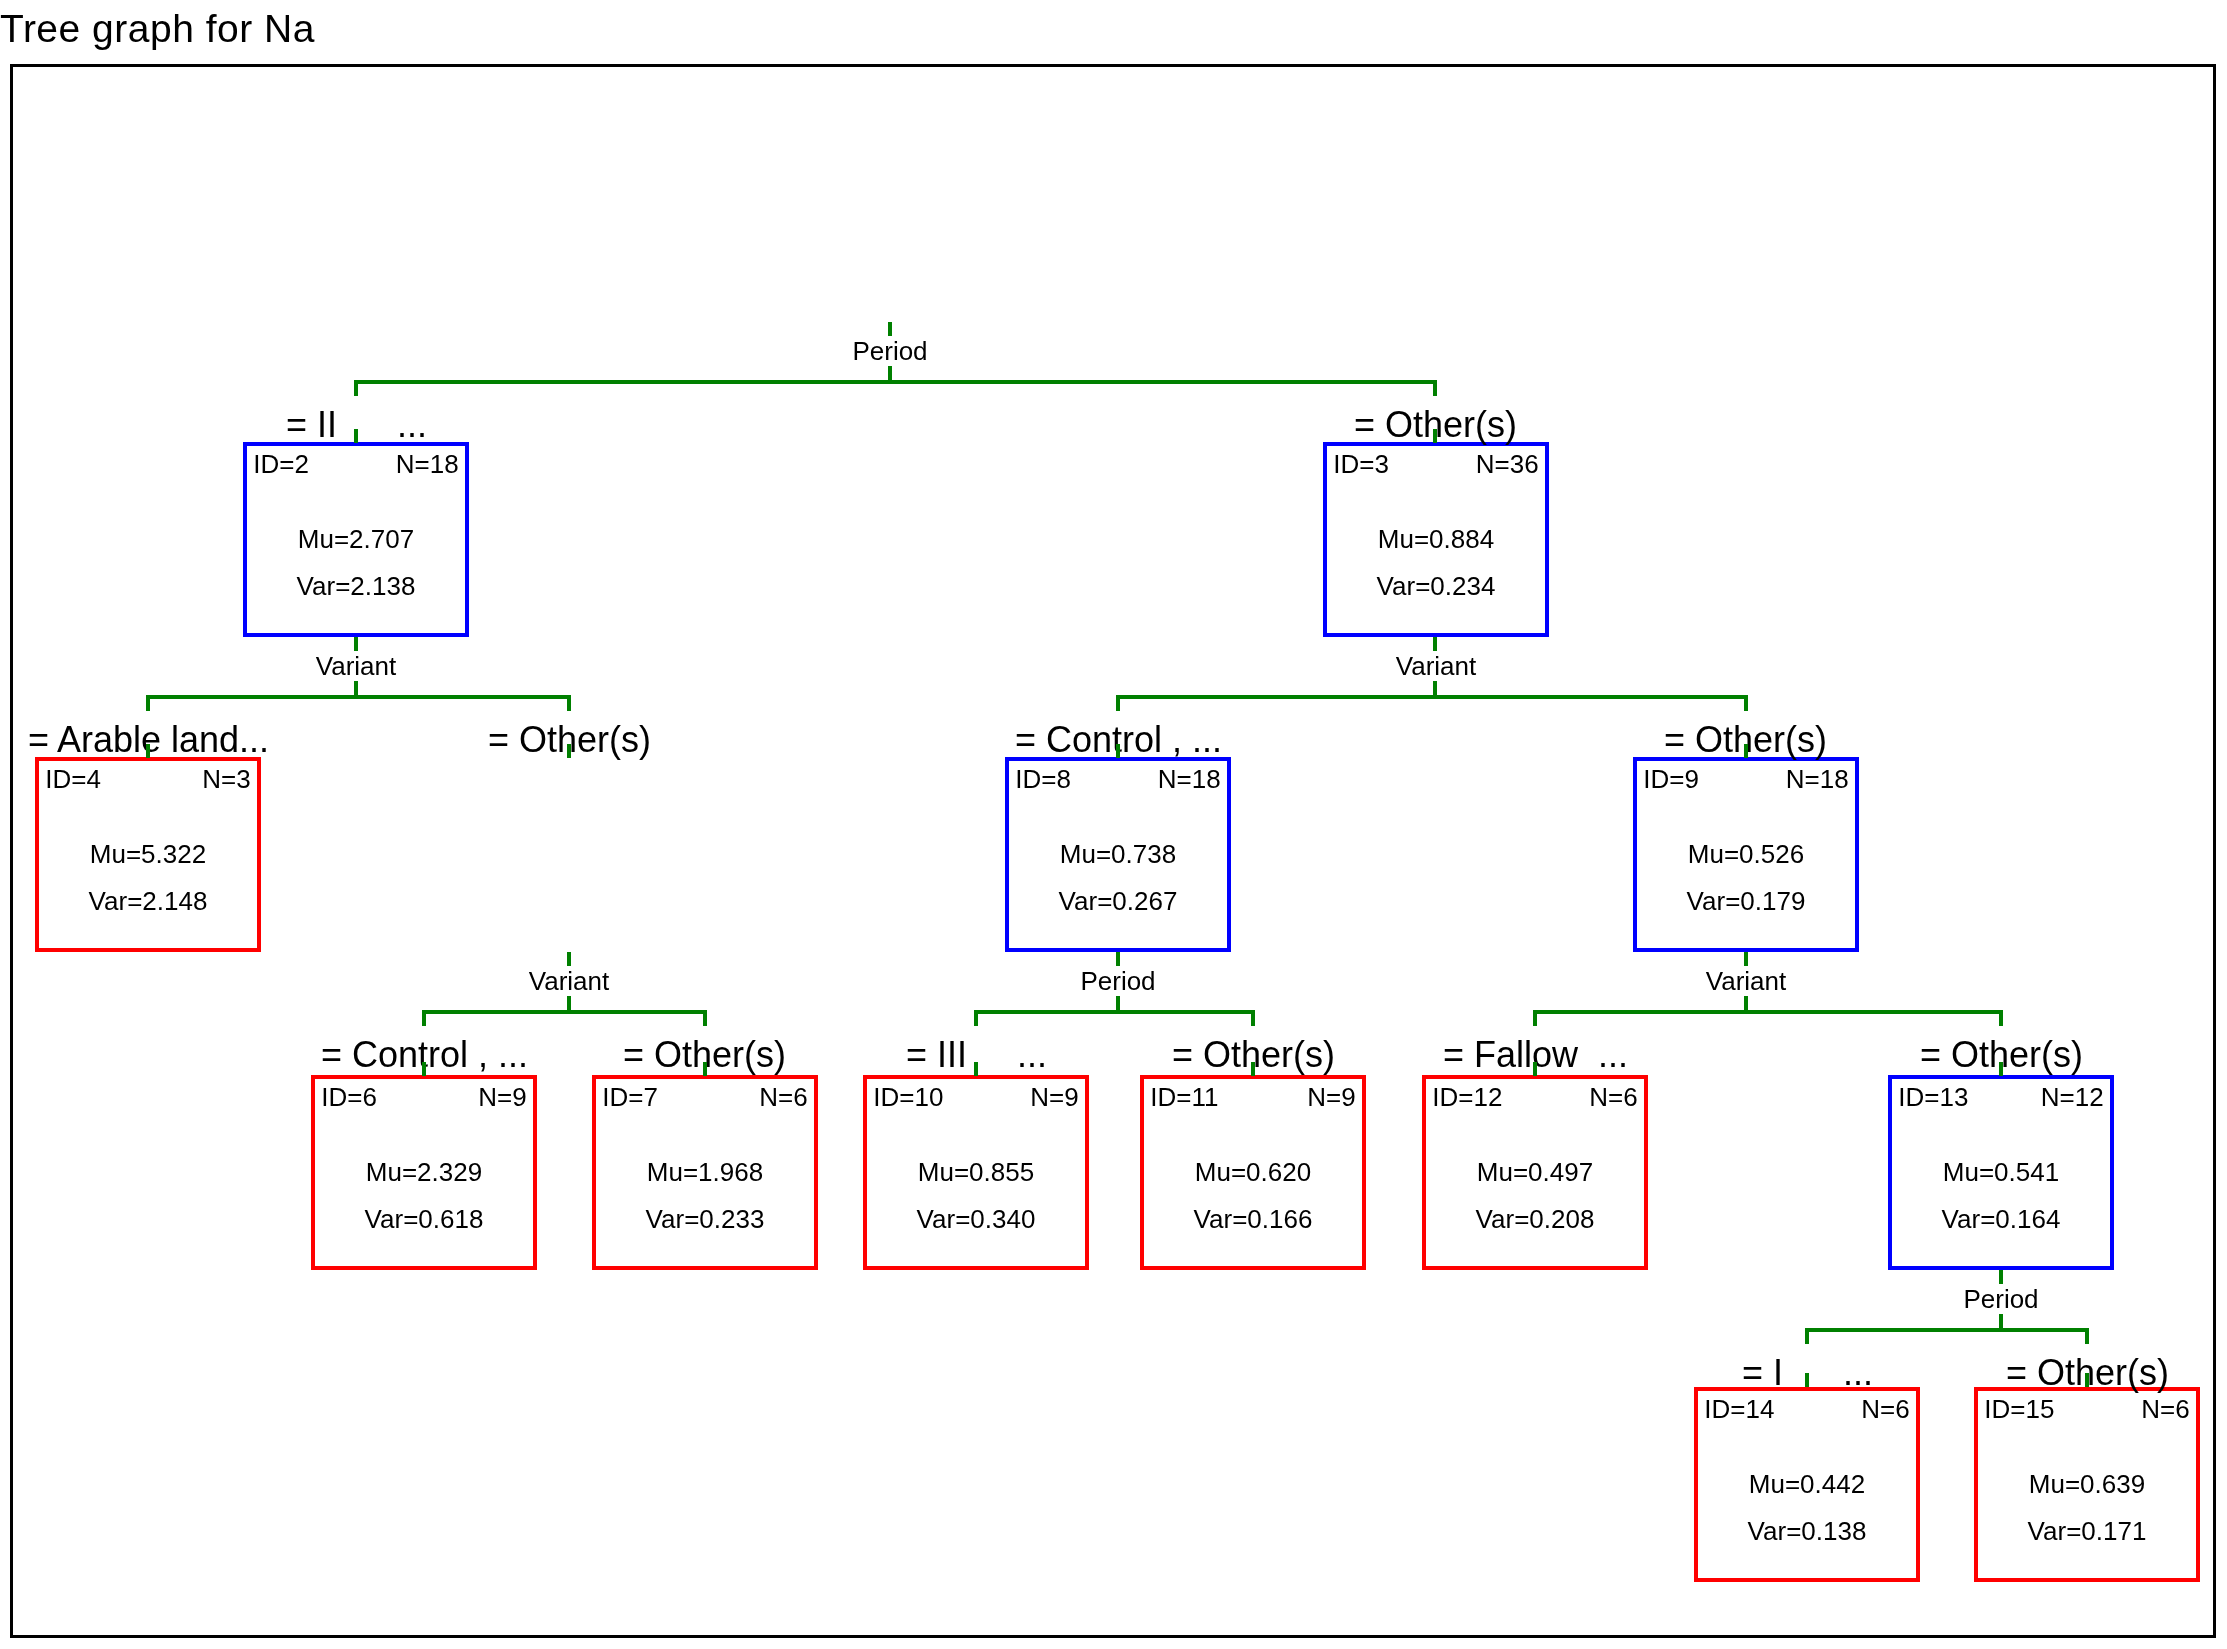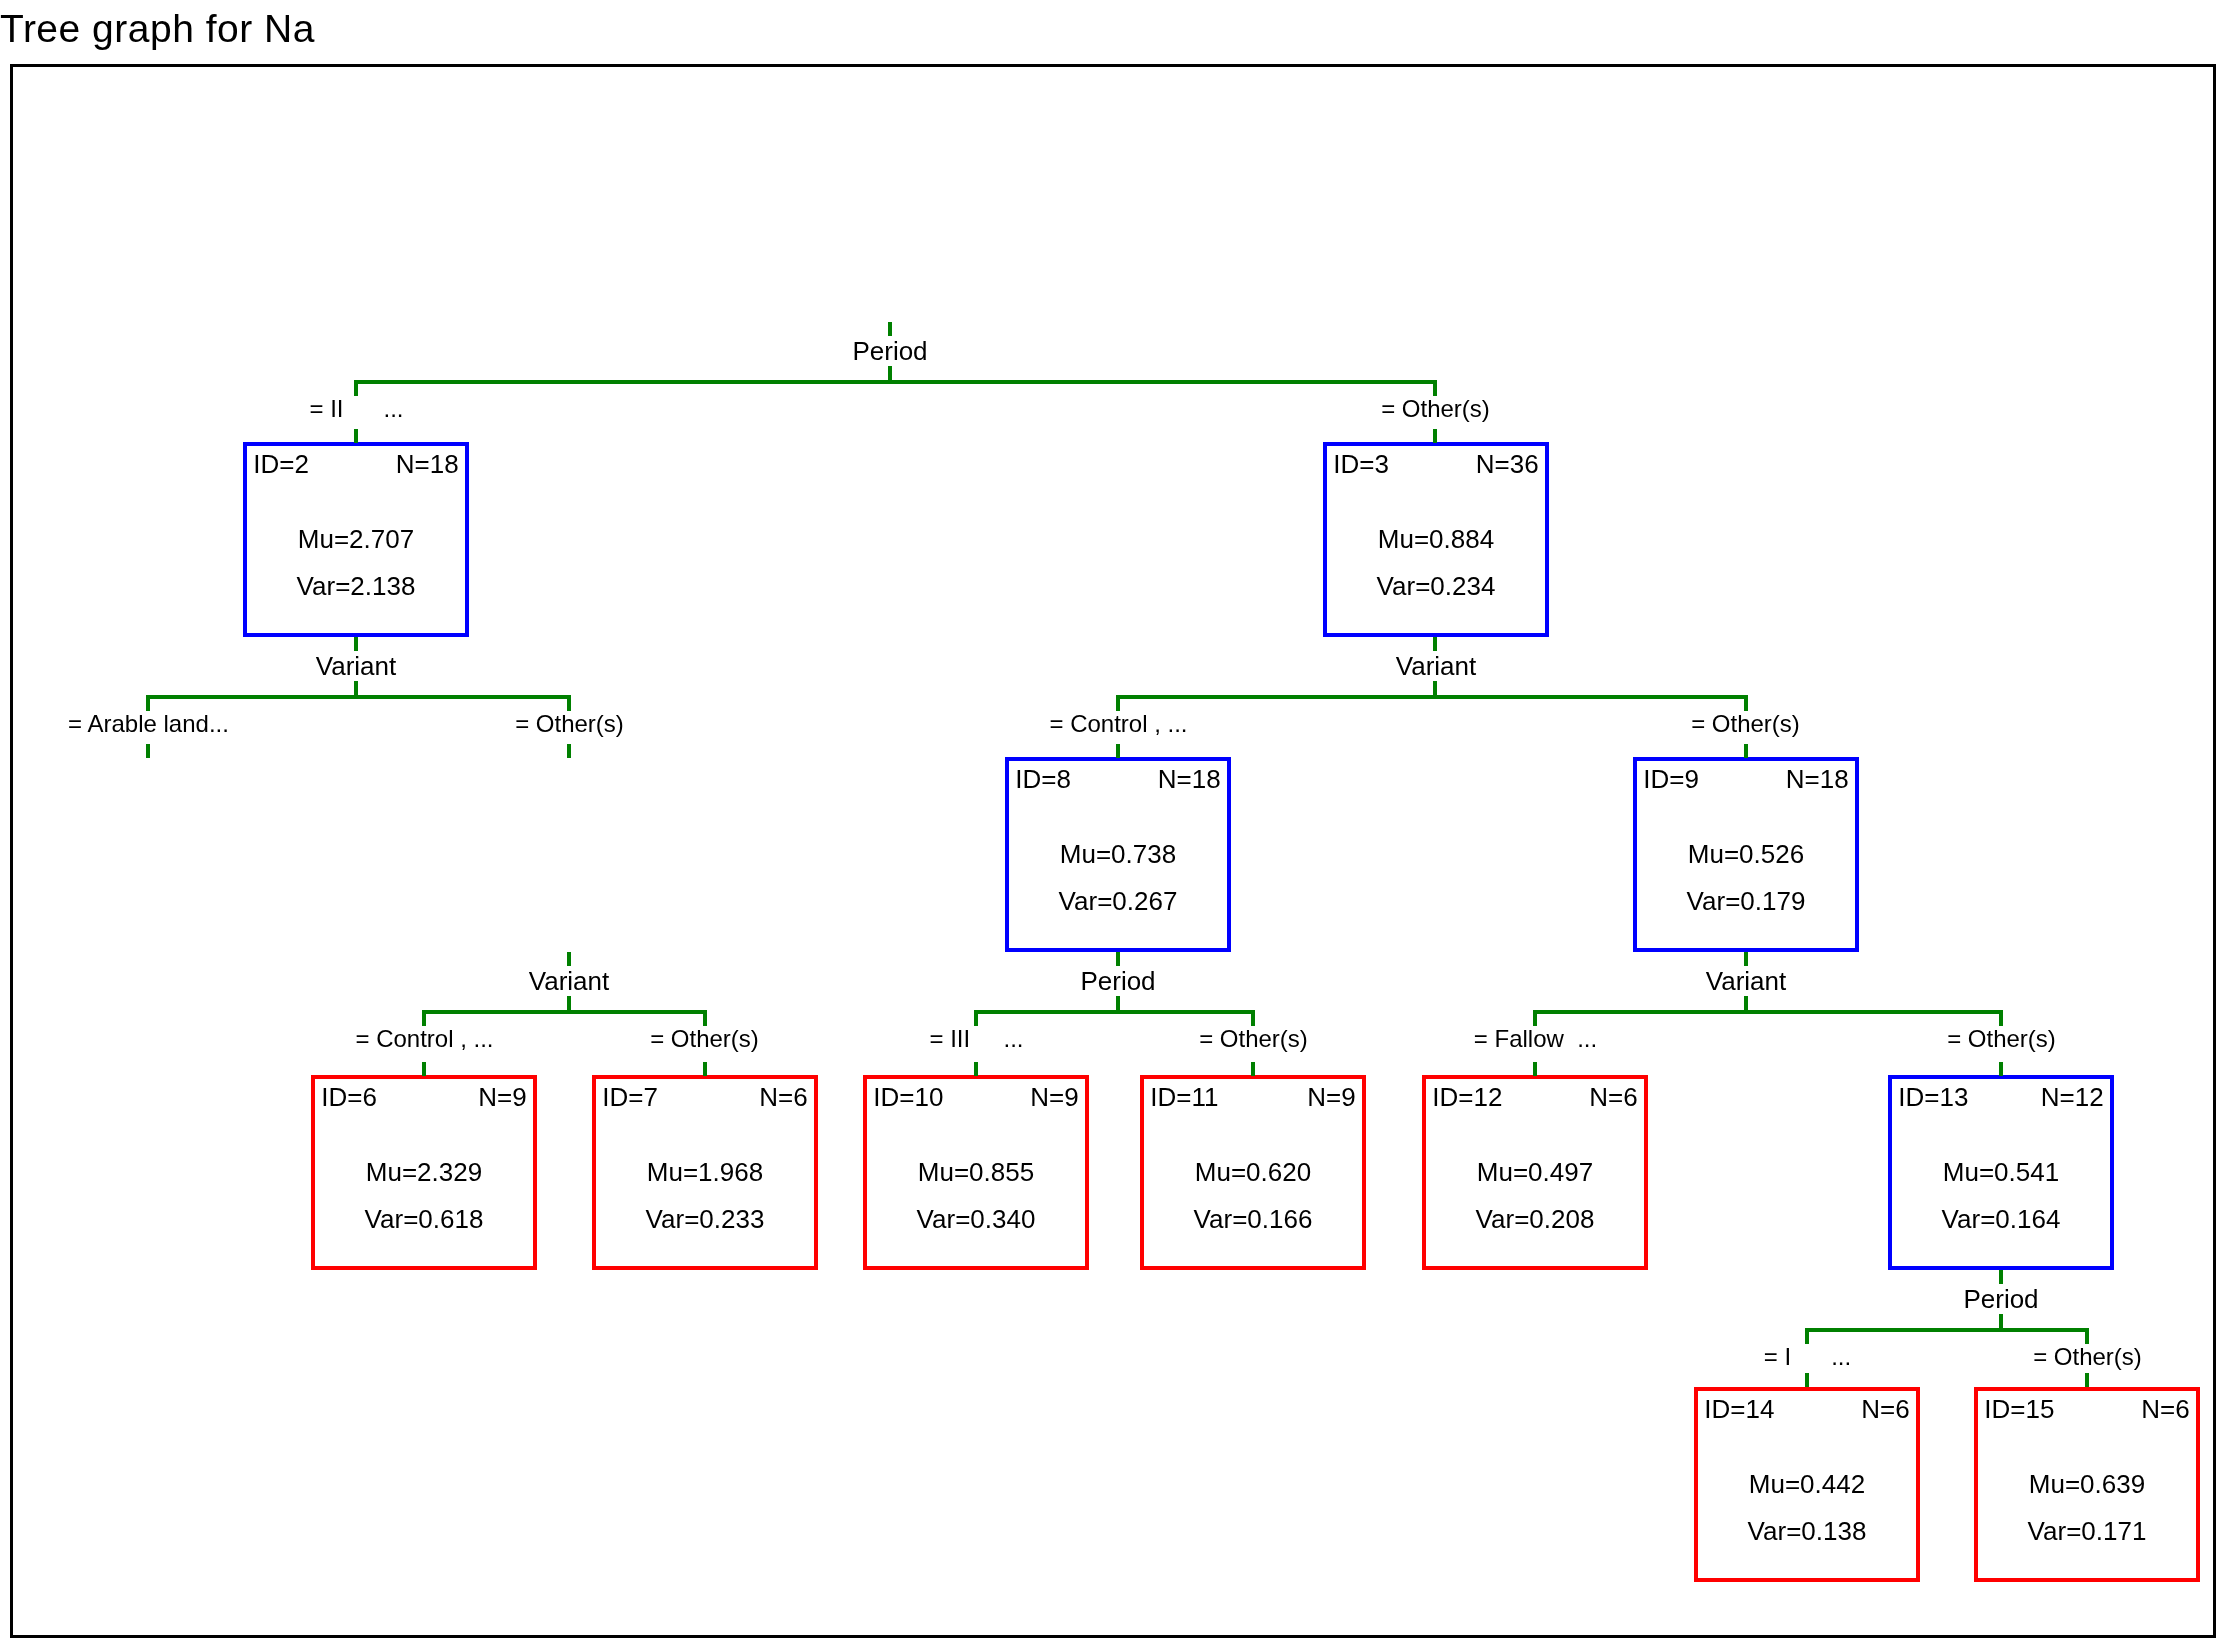--- a/index.html
+++ b/index.html
@@ -17,21 +17,21 @@
   }
   .node{
     position:absolute;width:226px;height:195px;box-sizing:border-box;
     border:4.7px solid #0000ff;background:#ffffff;font-size:26px;line-height:29.4px;
   }
   .node.red{border-color:#ff0000;}
   .nh{position:absolute;top:4.2px;left:6.3px;right:6.3px;display:flex;justify-content:space-between;}
   .nmu{position:absolute;top:79px;left:0;right:0;text-align:center;}
   .nvar{position:absolute;top:126px;left:0;right:0;text-align:center;}
   .slabel{position:absolute;width:368px;text-align:center;font-size:26px;line-height:32px;white-space:pre;}
-  .clabel{position:absolute;width:421px;text-align:center;font-size:24px;line-height:32px;white-space:pre;}
+  .clabel{position:absolute;width:421px;text-align:center;font-size:36px;line-height:32px;white-space:pre;margin-top:16px;}
   .gl,.gt{position:absolute;background:#008000;}
 </style>
 </head>
 <body>
 
 <div id="canvas">
 
   <div id="title">Tree graph for Na</div>
   <div id="frame"></div>
 
@@ -43,20 +43,28 @@
     <div class="nmu">Mu=2.707</div>
     <div class="nvar">Var=2.138</div>
   </div>
   <div class="node blue" style="left:1323px;top:442px">
     <div class="nh">
         <span>ID=3</span>
         <span>N=36</span>
       </div>
     <div class="nmu">Mu=0.884</div>
     <div class="nvar">Var=0.234</div>
+  </div>
+  <div class="node red" style="left:35px;top:757px">
+    <div class="nh">
+        <span>ID=4</span>
+        <span>N=3</span>
+      </div>
+    <div class="nmu">Mu=5.322</div>
+    <div class="nvar">Var=2.148</div>
   </div>
   <div class="node blue" style="left:1005px;top:757px">
     <div class="nh">
         <span>ID=8</span>
         <span>N=18</span>
       </div>
     <div class="nmu">Mu=0.738</div>
     <div class="nvar">Var=0.267</div>
   </div>
   <div class="node blue" style="left:1633px;top:757px">

